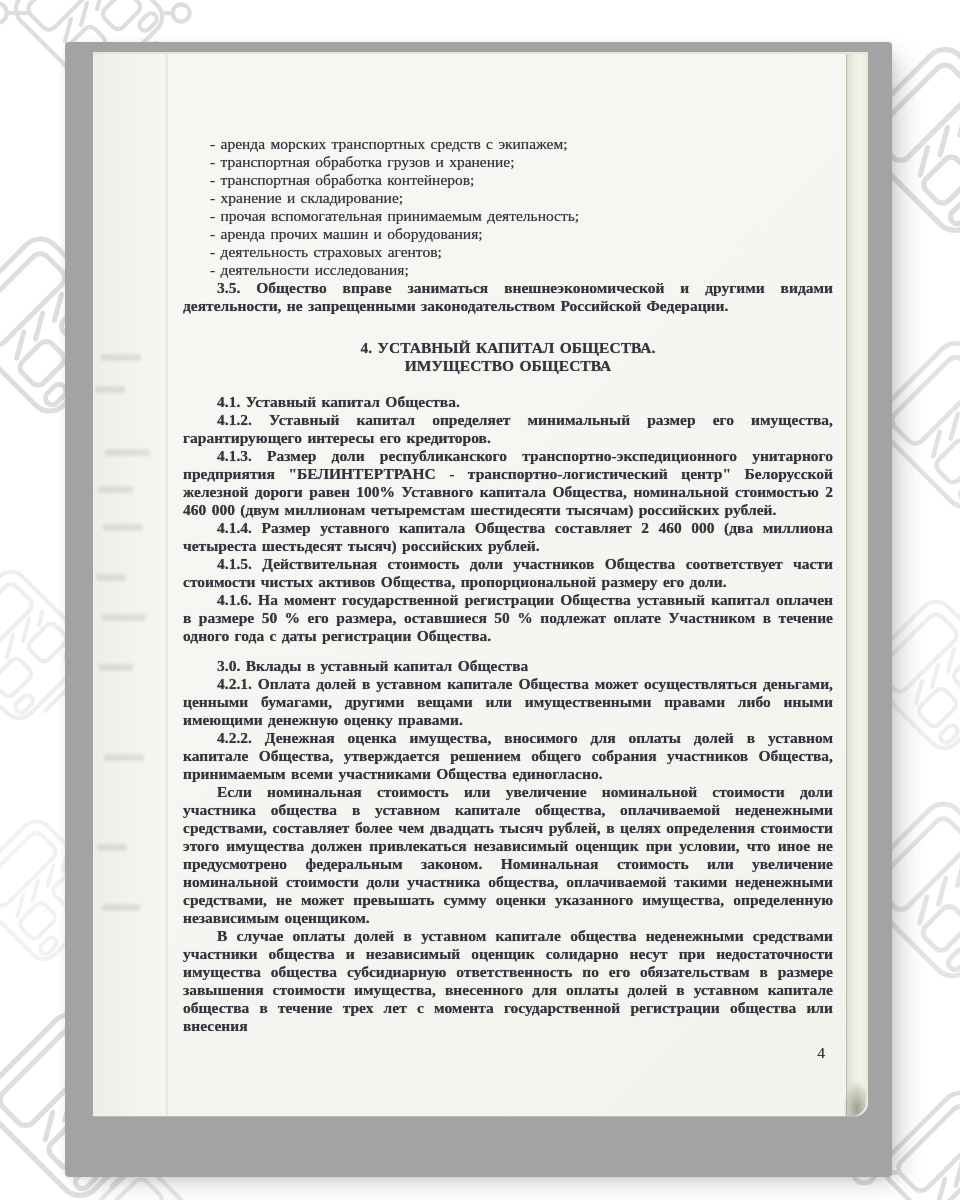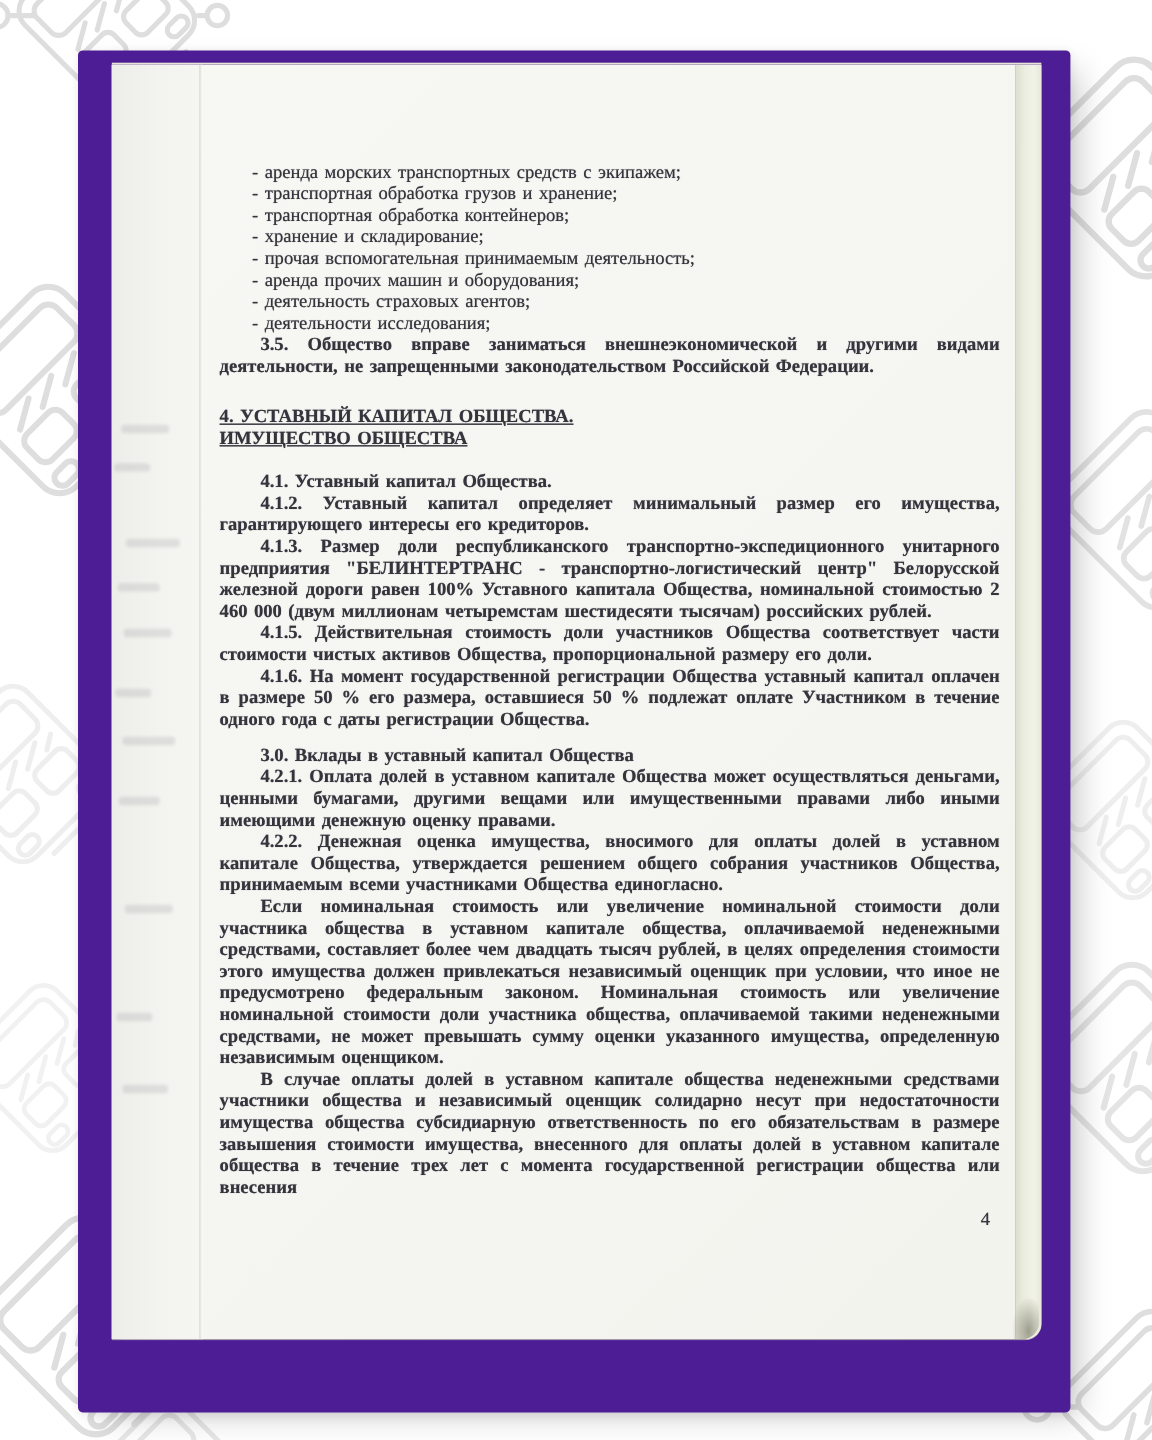--- a/index.html
+++ b/index.html
@@ -7,21 +7,21 @@
     width:960px;height:1200px;position:relative;overflow:hidden;
     background:#ffffff;
     font-family:"Liberation Serif", serif;
   }
   
   .wm-layer{position:absolute;inset:0;z-index:0;}
   .wm{position:absolute;}
   
   .scan-card{
     position:absolute;left:65px;top:42px;width:827px;height:1135px;
-    background:#4c1d95;z-index:2;
+    background:#a3a3a3;z-index:2;
     box-shadow:14px 10px 26px -8px rgba(0,0,0,0.22), 0 2px 8px rgba(0,0,0,0.08);
     border-radius:4px;
   }
   .paper{
     position:absolute;left:28px;top:10px;width:775px;height:1062px;
     background:linear-gradient(135deg,#f7f7f3 0%,#f5f5f1 55%,#f3f3ee 100%);
     border-top:2px solid #e6e4d4;
     border-bottom:1px solid #b9b9ae;
     border-bottom-right-radius:14px;
   }
@@ -48,21 +48,21 @@
     background:rgba(120,120,128,0.17);filter:blur(1.5px);}
   
   .text-block{
     position:absolute;left:90px;top:81px;width:650px;
     color:#35343c;font-size:15.5px;line-height:18px;
     word-spacing:1.5px;
     text-shadow:0 0 0.7px rgba(45,45,60,0.65);
   }
   .list-item{padding-left:27px;text-align:left;}
   .para{margin:0;text-indent:34px;text-align:justify;font-weight:bold;}
-  .section-title{margin-top:24px;font-weight:bold;text-decoration:underline;}
+  .section-title{margin-top:24px;text-align:center;font-weight:bold;}
   .sub-heading{margin-top:18px;text-indent:34px;font-weight:bold;}
   .sub-heading.second{margin-top:12px;}
   .page-num{margin-top:9px;text-align:right;padding-right:8px;}
 </style>
 </head>
 <body>
 
 <svg width="0" height="0" style="position:absolute" aria-hidden="true">
   <defs>
     <g id="tram" fill="none" stroke="#dedede" stroke-width="3" stroke-linecap="round" stroke-linejoin="round">
@@ -150,20 +150,21 @@
       <div class="list-item">- деятельности исследования;</div>
 
       <p class="para">3.5. Общество вправе заниматься внешнеэкономической и другими видами деятельности, не запрещенными законодательством Российской Федерации.</p>
 
       <div class="section-title">4. УСТАВНЫЙ КАПИТАЛ ОБЩЕСТВА.</div>
       <div class="section-title" style="margin-top:0;">ИМУЩЕСТВО ОБЩЕСТВА</div>
 
       <div class="sub-heading">4.1. Уставный капитал Общества.</div>
       <p class="para">4.1.2. Уставный капитал определяет минимальный размер его имущества, гарантирующего интересы его кредиторов.</p>
       <p class="para">4.1.3. Размер доли республиканского транспортно-экспедиционного унитарного предприятия "БЕЛИНТЕРТРАНС - транспортно-логистический центр" Белорусской железной дороги равен 100% Уставного капитала Общества, номинальной стоимостью 2 460 000 (двум миллионам четыремстам шестидесяти тысячам) российских рублей.</p>
+      <p class="para">4.1.4. Размер уставного капитала Общества составляет 2 460 000 (два миллиона четыреста шестьдесят тысяч) российских рублей.</p>
       <p class="para">4.1.5. Действительная стоимость доли участников Общества соответствует части стоимости чистых активов Общества, пропорциональной размеру его доли.</p>
       <p class="para">4.1.6. На момент государственной регистрации Общества уставный капитал оплачен в размере 50 % его размера, оставшиеся 50 % подлежат оплате Участником в течение одного года с даты регистрации Общества.</p>
 
       <div class="sub-heading second">3.0. Вклады в уставный капитал Общества</div>
       <p class="para">4.2.1. Оплата долей в уставном капитале Общества может осуществляться деньгами, ценными бумагами, другими вещами или имущественными правами либо иными имеющими денежную оценку правами.</p>
       <p class="para">4.2.2. Денежная оценка имущества, вносимого для оплаты долей в уставном капитале Общества, утверждается решением общего собрания участников Общества, принимаемым всеми участниками Общества единогласно.</p>
       <p class="para">Если номинальная стоимость или увеличение номинальной стоимости доли участника общества в уставном капитале общества, оплачиваемой неденежными средствами, составляет более чем двадцать тысяч рублей, в целях определения стоимости этого имущества должен привлекаться независимый оценщик при условии, что иное не предусмотрено федеральным законом. Номинальная стоимость или увеличение номинальной стоимости доли участника общества, оплачиваемой такими неденежными средствами, не может превышать сумму оценки указанного имущества, определенную независимым оценщиком.</p>
       <p class="para">В случае оплаты долей в уставном капитале общества неденежными средствами участники общества и независимый оценщик солидарно несут при недостаточности имущества общества субсидиарную ответственность по его обязательствам в размере завышения стоимости имущества, внесенного для оплаты долей в уставном капитале общества в течение трех лет с момента государственной регистрации общества или внесения</p>
 
       <div class="page-num">4</div>

